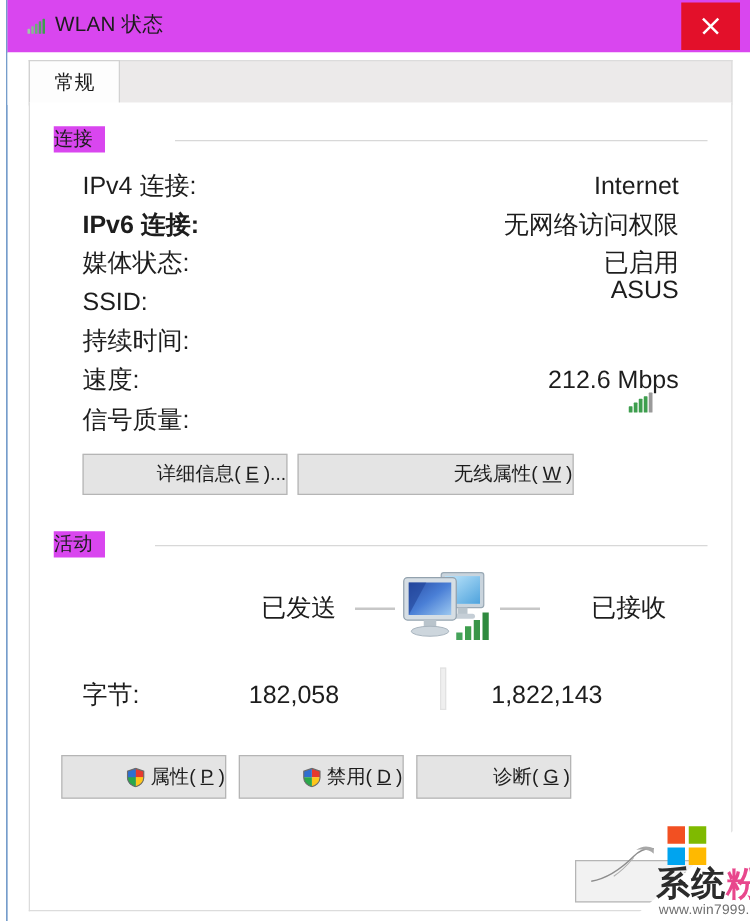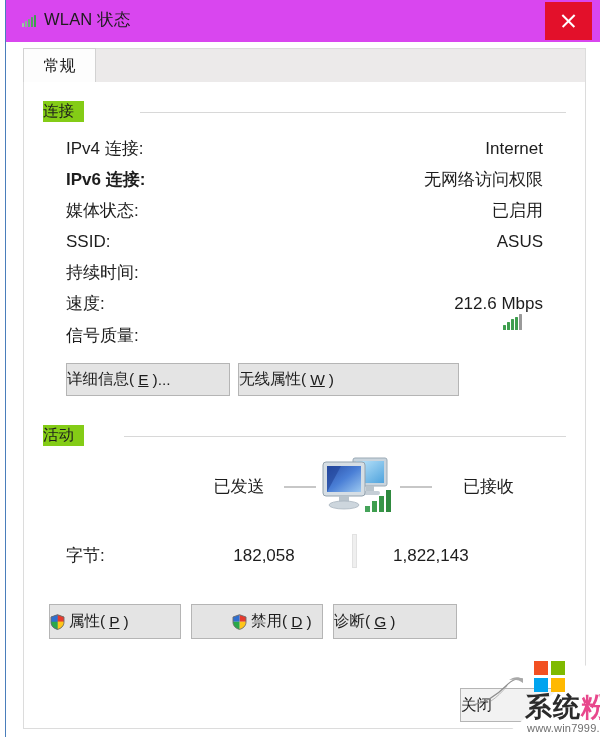--- a/index.html
+++ b/index.html
@@ -137,36 +137,36 @@
     border: 1px solid #dcdcdc;
     border-top: none;
     box-sizing: border-box;
   }
 
   
   .group-label {
     position: absolute;
     font-size: 15.5px;
     color: #1d1d1d;
-    background: #84cc16;
+    background: #d946ef;
     padding-right: 10px;
     white-space: nowrap;
   }
   .group-rule {
     position: absolute;
     height: 1px;
     background: #d8d8d8;
   }
 
   
   .row {
     position: absolute;
     height: 22px;
     line-height: 22px;
-    font-size: 17px;
+    font-size: 20px;
     color: #1d1d1d;
     white-space: nowrap;
   }
   .row-label { left: 42px; }
   .row-value { right: 42px; text-align: right; }
 
   
   .bars {
     display: inline-block;
     position: relative;
@@ -182,21 +182,21 @@
   
   .btn {
     position: absolute;
     background: #e4e4e4;
     border: 1px solid #b5b5b5;
     box-sizing: border-box;
     font-size: 15.5px;
     color: #1d1d1d;
     display: flex;
     align-items: center;
-    justify-content: flex-start;
+    justify-content: flex-end;
     gap: 4px;
     cursor: pointer;
     white-space: nowrap;
     font-family: inherit;
     padding: 0;
   }
   .btn .u { text-decoration: underline; }
 
   
   .shield {
@@ -320,21 +320,21 @@
     <div class="row row-label" style="top:56px;">IPv4 连接:</div>
     <div class="row row-value" style="top:56px;">Internet</div>
 
     <div class="row row-label" style="top:87px;font-weight:bold;">IPv6 连接:</div>
     <div class="row row-value" style="top:87px;">无网络访问权限</div>
 
     <div class="row row-label" style="top:118px;">媒体状态:</div>
     <div class="row row-value" style="top:118px;">已启用</div>
 
     <div class="row row-label" style="top:149px;">SSID:</div>
-    <div class="row row-value" style="top:149px;text-align:center;">ASUS</div>
+    <div class="row row-value" style="top:139px;text-align:center;">ASUS</div>
 
     <div class="row row-label" style="top:180px;">持续时间:</div>
 
     <div class="row row-label" style="top:211px;">速度:</div>
     <div class="row row-value" style="top:211px;">212.6 Mbps</div>
 
     <div class="row row-label" style="top:243px;">信号质量:</div>
 
     <span class="bars" style="position:absolute; right:60px; top:232px; width:22px; height:16px;">
       <i style="left:0px;  width:3px; height:5px;  background:#3e9e4e;"></i>
@@ -353,21 +353,21 @@
     <button class="btn" style="left:214px; top:281px; width:221px; height:33px;">
       <span>无线属性(</span>
         <span class="u">W</span>
         <span>)</span>
     </button>
 
     <div class="group-label" style="left:19px; top:343px;">活动</div>
     <div class="group-rule" style="left:100px; top:354px; right:19px;"></div>
 
     <div class="row" style="left:175px; top:394px; width:80px; text-align:center;">已发送</div>
-    <div class="row" style="right:42px; top:394px; width:80px; text-align:left;">已接收</div>
+    <div class="row" style="right:42px; top:394px; width:80px; text-align:center;">已接收</div>
 
     <div class="dash" style="left:260px; top:404px; width:32px;"></div>
     <div class="dash" style="left:376px; top:404px; width:32px;"></div>
 
     <div class="activity-icon" style="left:293px; top:372px;">
       <svg width="80" height="62" viewBox="0 0 80 62">
 
         <rect x="36" y="4" width="34" height="28" rx="2" fill="#c9d4dd" stroke="#9aa9b5" stroke-width="1"></rect>
         <rect x="39" y="7" width="28" height="22" fill="#9fd4f5"></rect>
         <linearGradient id="g2" x1="0" y1="0" x2="1" y2="1">
@@ -390,21 +390,21 @@
         <ellipse cx="27" cy="51" rx="15" ry="4" fill="#cdd6dd" stroke="#a9b5bf" stroke-width="0.8"></ellipse>
 
         <rect x="48" y="52" width="5" height="6" fill="#45a35a"></rect>
         <rect x="55" y="47" width="5" height="11" fill="#3e9e4e"></rect>
         <rect x="62" y="42" width="5" height="16" fill="#389548"></rect>
         <rect x="69" y="36" width="5" height="22" fill="#2f8a3f"></rect>
       </svg>
     </div>
 
     <div class="row row-label" style="top:463px;">字节:</div>
-    <div class="row" style="left:175px; top:463px; width:130px; text-align:center;">182,058</div>
+    <div class="row" style="left:175px; top:463px; width:130px; ">182,058</div>
     <div class="vsep" style="left:328px; top:452px; height:34px;"></div>
     <div class="row" style="right:42px; top:463px; width:150px; text-align:left;">1,822,143</div>
 
     <button class="btn" style="left:25px; top:522px; width:132px; height:35px;">
       <span class="shield">
         <svg width="15" height="16" viewBox="0 0 15 16">
           <path d="M7.5 0.7 L14 3 V8.2 C14 12 10.8 14.6 7.5 15.4 C4.2 14.6 1 12 1 8.2 V3 Z" fill="#1a62c4"></path>
           <path d="M7.5 0.7 L14 3 V8.2 C14 12 10.8 14.6 7.5 15.4 Z" fill="#ffc61a"></path>
           <path d="M7.5 0.7 L1 3 V8.2 C1 12 4.2 14.6 7.5 15.4 Z" fill="#2f6fd0"></path>
           <path d="M1 3 L7.5 0.7 L14 3 L7.5 5.6 Z" fill="#2f6fd0" opacity="0"></path>

